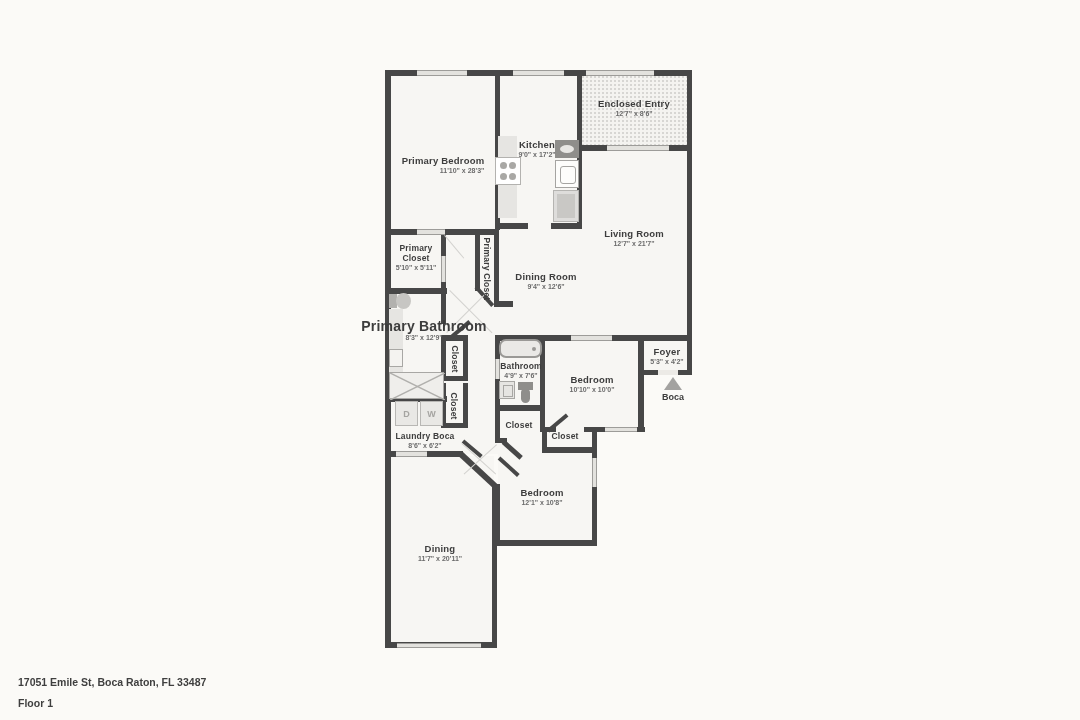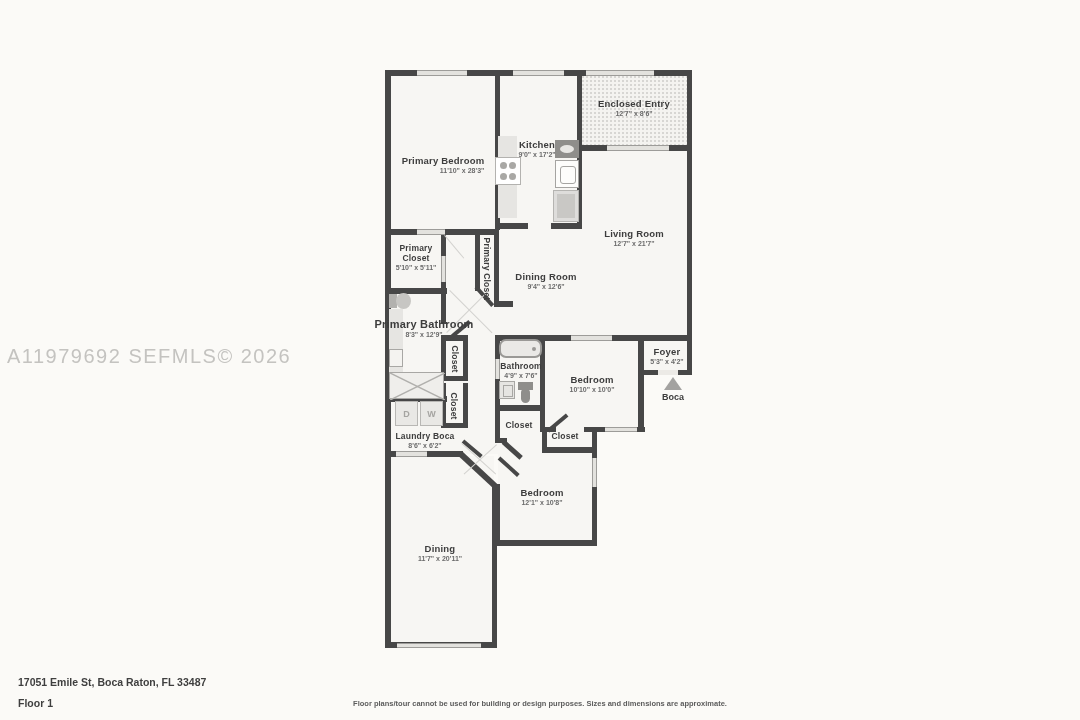--- a/index.html
+++ b/index.html
@@ -185,21 +185,21 @@
   <div class="lbl lblwrap" style="left:416px;top:244px;">
     <div class="nm" style="font-size:8.5px;">Primary Closet</div>
     <div class="dm">5'10" x 5'11"</div>
   </div>
   <div class="lblv" style="left:487px;top:269px;">Primary Closet</div>
   <div class="lbl" style="left:546px;top:272px;">
     <div class="nm">Dining Room</div>
     <div class="dm">9'4" x 12'6"</div>
   </div>
   <div class="lbl" style="left:424px;top:318px;">
-    <div class="nm" style="font-size:11px;">Primary Bathroom</div>
+    <div class="nm" style="font-size:14px;">Primary Bathroom</div>
     <div class="dm">8'3" x 12'9"</div>
   </div>
   <div class="lblv" style="left:455px;top:359px;">Closet</div>
   <div class="lblv" style="left:454px;top:406px;">Closet</div>
   <div class="lbl" style="left:521px;top:362px;">
     <div class="nm" style="font-size:8.5px;text-align:center;">Bathroom</div>
     <div class="dm">4'9" x 7'6"</div>
   </div>
   <div class="lbl" style="left:592px;top:375px;">
     <div class="nm">Bedroom</div>
@@ -221,18 +221,16 @@
   </div>
   <div class="lbl" style="left:542px;top:488px;">
     <div class="nm">Bedroom</div>
     <div class="dm">12'1" x 10'8"</div>
   </div>
   <div class="lbl" style="left:440px;top:544px;">
     <div class="nm">Dining</div>
     <div class="dm">11'7" x 20'11"</div>
   </div>
 
-  <div class="watermark">A11979692 SEFMLS© 2026</div>
   <div class="addr">17051 Emile St, Boca Raton, FL 33487</div>
   <div class="floor">Floor 1</div>
-  <div class="disc">Floor plans/tour cannot be used for building or design purposes. Sizes and dimensions are approximate.</div>
 
 </div>
 
 </body></html>

